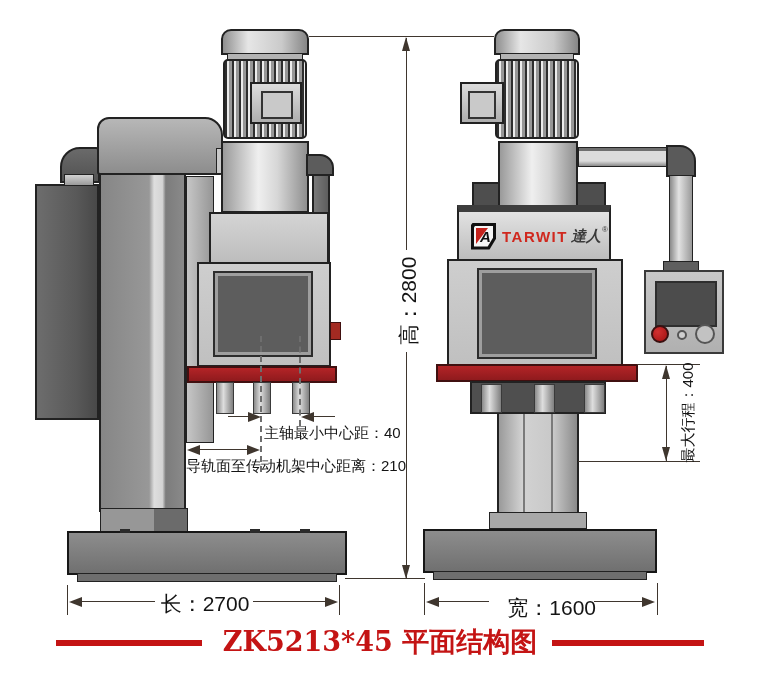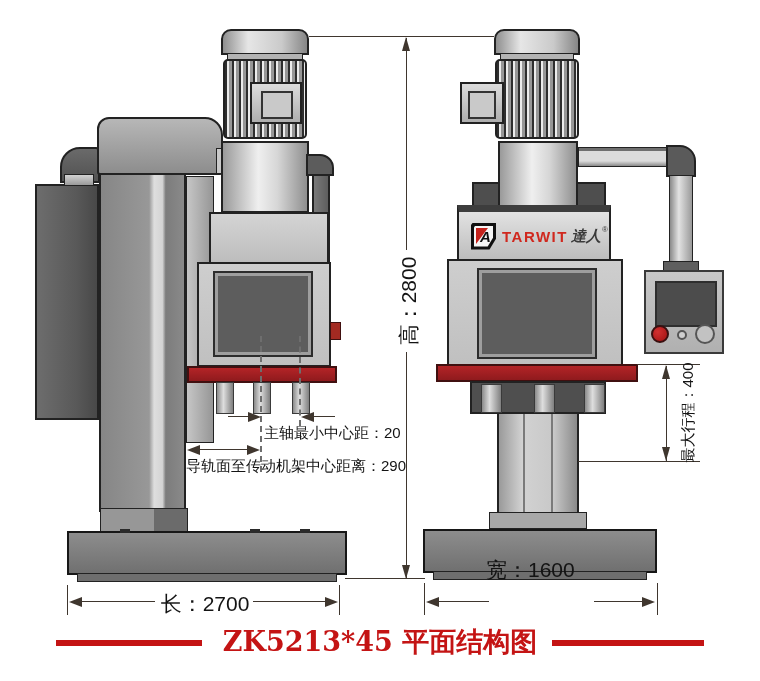--- a/index.html
+++ b/index.html
@@ -162,34 +162,34 @@
     <div class="tri l" style="left:69px;top:597px;"></div>
     <div class="hline" style="left:82px;top:601px;width:73px;"></div>
     <div class="dim big" style="left:150px;top:590px;width:110px;text-align:center;">长：2700</div>
     <div class="hline" style="left:253px;top:601px;width:73px;"></div>
     <div class="tri r" style="left:325px;top:597px;"></div>
 
     <div class="vline" style="left:424px;top:583px;height:32px;"></div>
     <div class="vline" style="left:657px;top:583px;height:32px;"></div>
     <div class="tri l" style="left:426px;top:597px;"></div>
     <div class="hline" style="left:439px;top:601px;width:50px;"></div>
-    <div class="dim big" style="left:486px;top:556px;width:110px;text-align:left;">宽：1600</div>
+    <div class="dim big" style="left:486px;top:594px;width:110px;text-align:right;">宽：1600</div>
     <div class="hline" style="left:594px;top:601px;width:49px;"></div>
     <div class="tri r" style="left:642px;top:597px;"></div>
 
     <div class="hline" style="left:228px;top:416px;width:22px;"></div>
     <div class="tri r" style="left:248px;top:412px;"></div>
     <div class="tri l" style="left:301px;top:412px;"></div>
     <div class="hline" style="left:313px;top:416px;width:22px;"></div>
-    <div class="dim" style="left:264px;top:424px;">主轴最小中心距：20</div>
+    <div class="dim" style="left:264px;top:424px;">主轴最小中心距：40</div>
 
     <div class="tri l" style="left:187px;top:445px;"></div>
     <div class="hline" style="left:198px;top:449px;width:51px;"></div>
     <div class="tri r" style="left:247px;top:445px;"></div>
-    <div class="dim" style="left:186px;top:457px;">导轨面至传动机架中心距离：290</div>
+    <div class="dim" style="left:186px;top:457px;">导轨面至传动机架中心距离：210</div>
 
     <div class="hline" style="left:637px;top:364px;width:63px;"></div>
     <div class="hline" style="left:578px;top:461px;width:122px;"></div>
     <div class="vline" style="left:666px;top:366px;height:95px;"></div>
     <div class="tri u" style="left:662px;top:365px;"></div>
     <div class="tri d" style="left:662px;top:447px;"></div>
     <div class="vtext dim" style="left:612px;top:404px;width:150px;height:17px;">最大行程：400</div>
   </div>
 
   <div>

